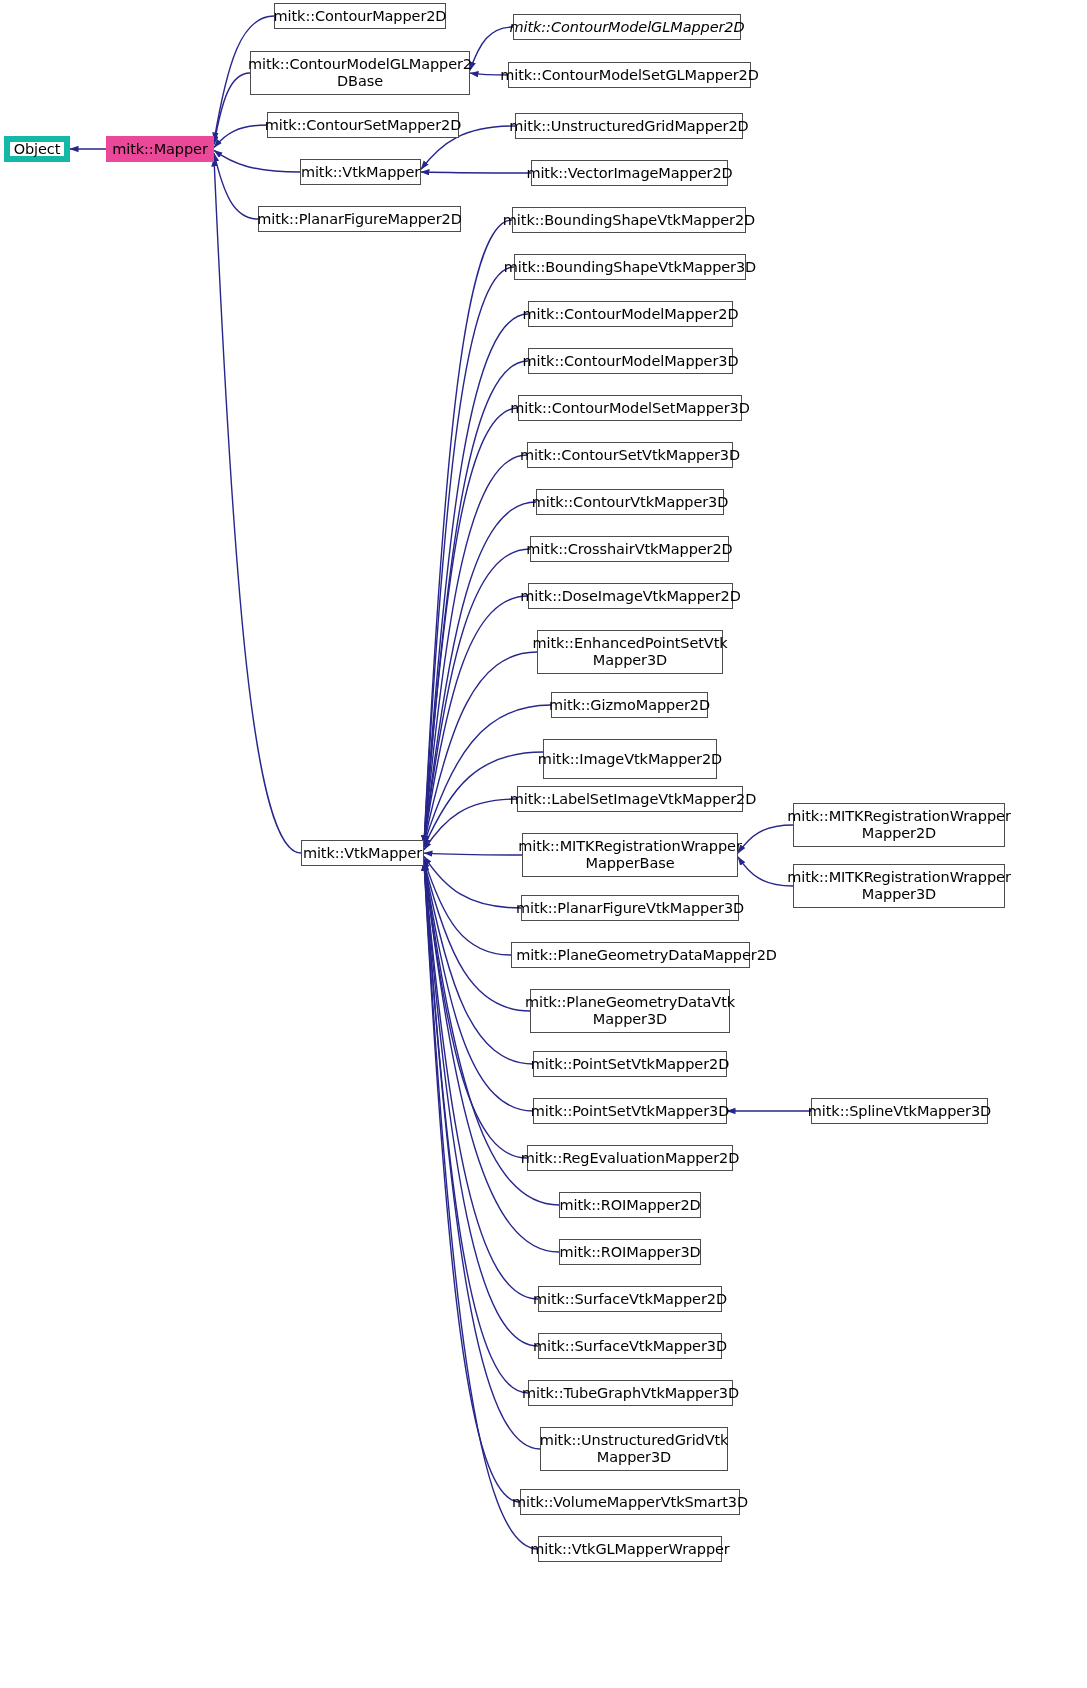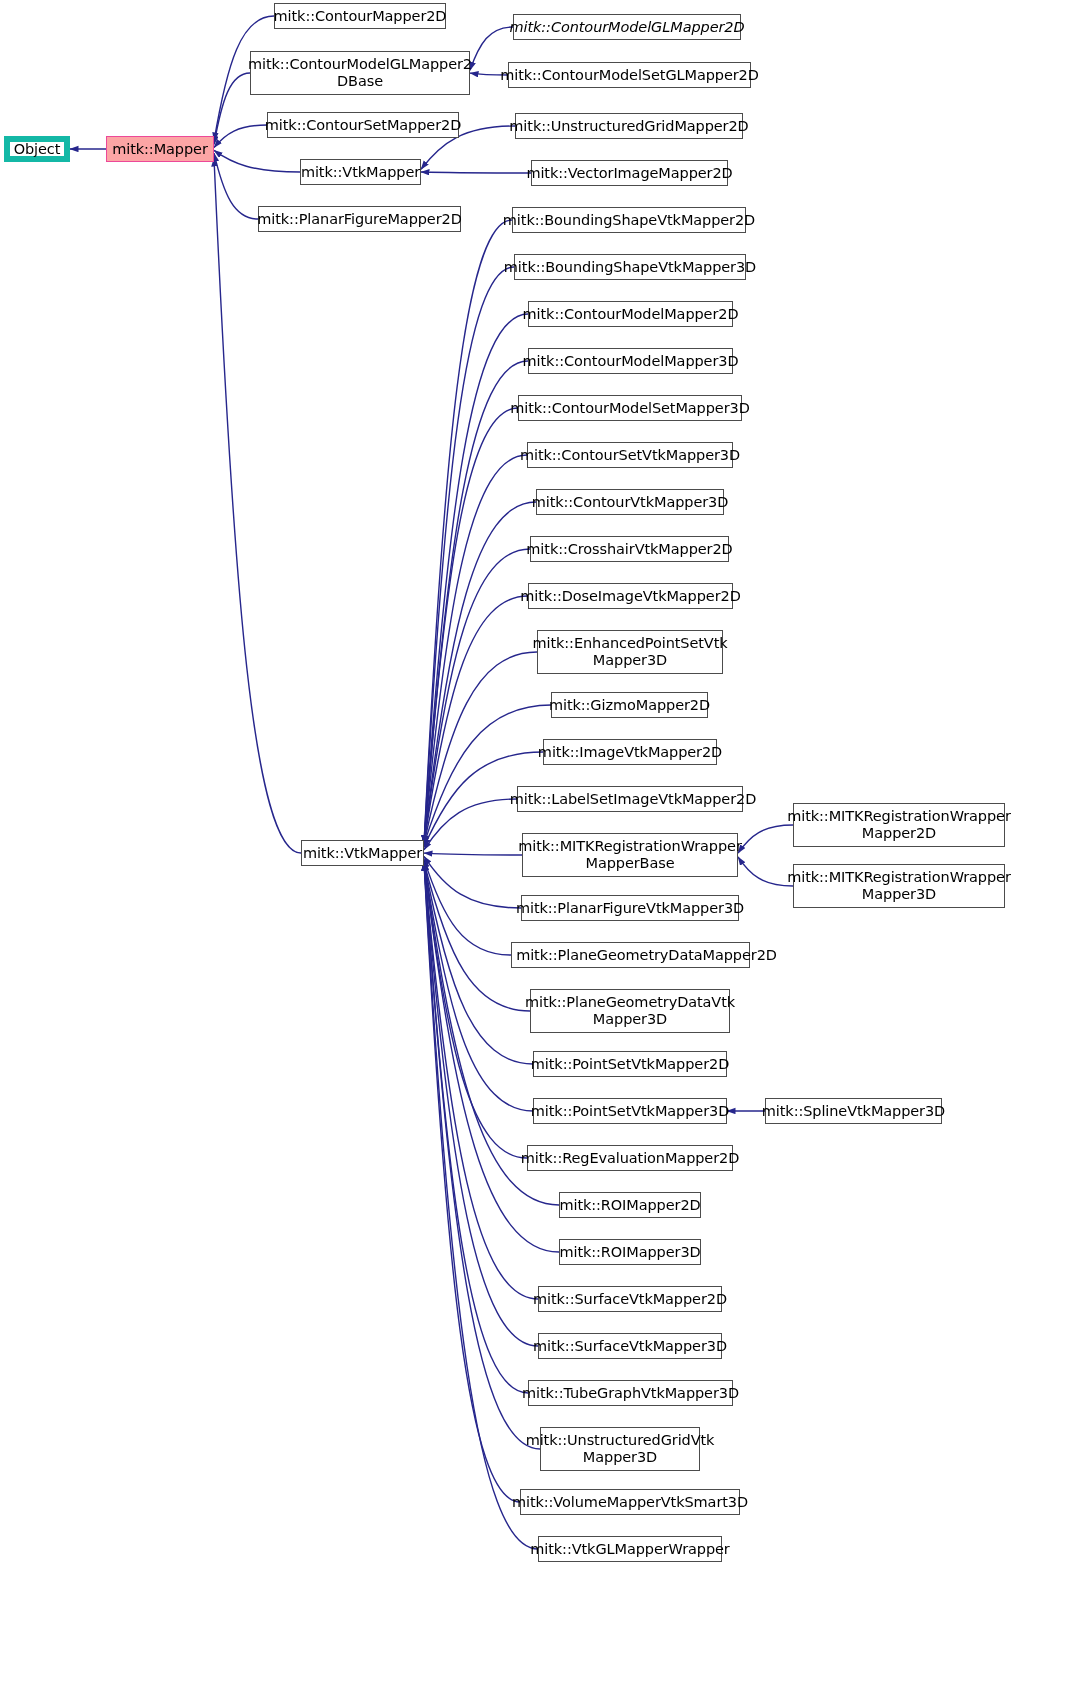--- a/index.html
+++ b/index.html
@@ -35,21 +35,21 @@
     line-height: 17px;
     text-align: center;
     display: flex;
     align-items: center;
     justify-content: center;
     white-space: pre-line;
     letter-spacing: -0.1px;
     z-index: 5;
   }
   .node.root {
-    background: #fca5a5;
+    background: #ec4899;
     border: 1px solid #ec4899;
     font-weight: normal;
   }
   .node.plain {
     border: 6px solid #14b8a6;
   }
 </style>
 </head>
 <body>
 
@@ -121,38 +121,38 @@
     <div class="node" style="left: 528px; top: 301px; width: 205px; height: 26px;">mitk::ContourModelMapper2D</div>
     <div class="node" style="left: 528px; top: 348px; width: 205px; height: 26px;">mitk::ContourModelMapper3D</div>
     <div class="node" style="left: 518px; top: 395px; width: 224px; height: 26px;">mitk::ContourModelSetMapper3D</div>
     <div class="node" style="left: 527px; top: 442px; width: 206px; height: 26px;">mitk::ContourSetVtkMapper3D</div>
     <div class="node" style="left: 536px; top: 489px; width: 188px; height: 26px;">mitk::ContourVtkMapper3D</div>
     <div class="node" style="left: 530px; top: 536px; width: 199px; height: 26px;">mitk::CrosshairVtkMapper2D</div>
     <div class="node" style="left: 528px; top: 583px; width: 205px; height: 26px;">mitk::DoseImageVtkMapper2D</div>
     <div class="node" style="left: 537px; top: 630px; width: 186px; height: 44px;">mitk::EnhancedPointSetVtk
 Mapper3D</div>
     <div class="node" style="left: 551px; top: 692px; width: 157px; height: 26px;">mitk::GizmoMapper2D</div>
-    <div class="node" style="left: 543px; top: 739px; width: 174px; height: 26px; text-align: right;">mitk::ImageVtkMapper2D</div>
+    <div class="node" style="left: 543px; top: 739px; width: 174px; height: 40px; text-align: right;">mitk::ImageVtkMapper2D</div>
     <div class="node" style="left: 517px; top: 786px; width: 226px; height: 26px; padding-left: 6px;">mitk::LabelSetImageVtkMapper2D</div>
     <div class="node" style="left: 522px; top: 833px; width: 216px; height: 44px;">mitk::MITKRegistrationWrapper
 MapperBase</div>
     <div class="node" style="left: 521px; top: 895px; width: 218px; height: 26px;">mitk::PlanarFigureVtkMapper3D</div>
     <div class="node" style="left: 511px; top: 942px; width: 239px; height: 26px; padding-left: 32px;">mitk::PlaneGeometryDataMapper2D</div>
     <div class="node" style="left: 530px; top: 989px; width: 200px; height: 44px;">mitk::PlaneGeometryDataVtk
 Mapper3D</div>
     <div class="node" style="left: 533px; top: 1051px; width: 194px; height: 26px;">mitk::PointSetVtkMapper2D</div>
     <div class="node" style="left: 533px; top: 1098px; width: 194px; height: 26px;">mitk::PointSetVtkMapper3D</div>
     <div class="node" style="left: 527px; top: 1145px; width: 206px; height: 26px;">mitk::RegEvaluationMapper2D</div>
     <div class="node" style="left: 559px; top: 1192px; width: 142px; height: 26px;">mitk::ROIMapper2D</div>
     <div class="node" style="left: 559px; top: 1239px; width: 142px; height: 26px;">mitk::ROIMapper3D</div>
     <div class="node" style="left: 538px; top: 1286px; width: 184px; height: 26px;">mitk::SurfaceVtkMapper2D</div>
     <div class="node" style="left: 538px; top: 1333px; width: 184px; height: 26px;">mitk::SurfaceVtkMapper3D</div>
     <div class="node" style="left: 528px; top: 1380px; width: 205px; height: 26px;">mitk::TubeGraphVtkMapper3D</div>
-    <div class="node" style="left: 540px; top: 1427px; width: 160px; height: 44px;">mitk::UnstructuredGridVtk
+    <div class="node" style="left: 540px; top: 1427px; width: 188px; height: 44px;">mitk::UnstructuredGridVtk
 Mapper3D</div>
     <div class="node" style="left: 520px; top: 1489px; width: 220px; height: 26px;">mitk::VolumeMapperVtkSmart3D</div>
     <div class="node" style="left: 538px; top: 1536px; width: 184px; height: 26px;">mitk::VtkGLMapperWrapper</div>
     <div class="node" style="left: 793px; top: 803px; width: 212px; height: 44px;">mitk::MITKRegistrationWrapper
 Mapper2D</div>
     <div class="node" style="left: 793px; top: 864px; width: 212px; height: 44px;">mitk::MITKRegistrationWrapper
 Mapper3D</div>
-    <div class="node" style="left: 765px; top: 1098px; width: 177px; height: 26px;">mitk::SplineVtkMapper3D</div>
+    <div class="node" style="left: 811px; top: 1098px; width: 177px; height: 26px;">mitk::SplineVtkMapper3D</div>
   </div>
 
 </body></html>

